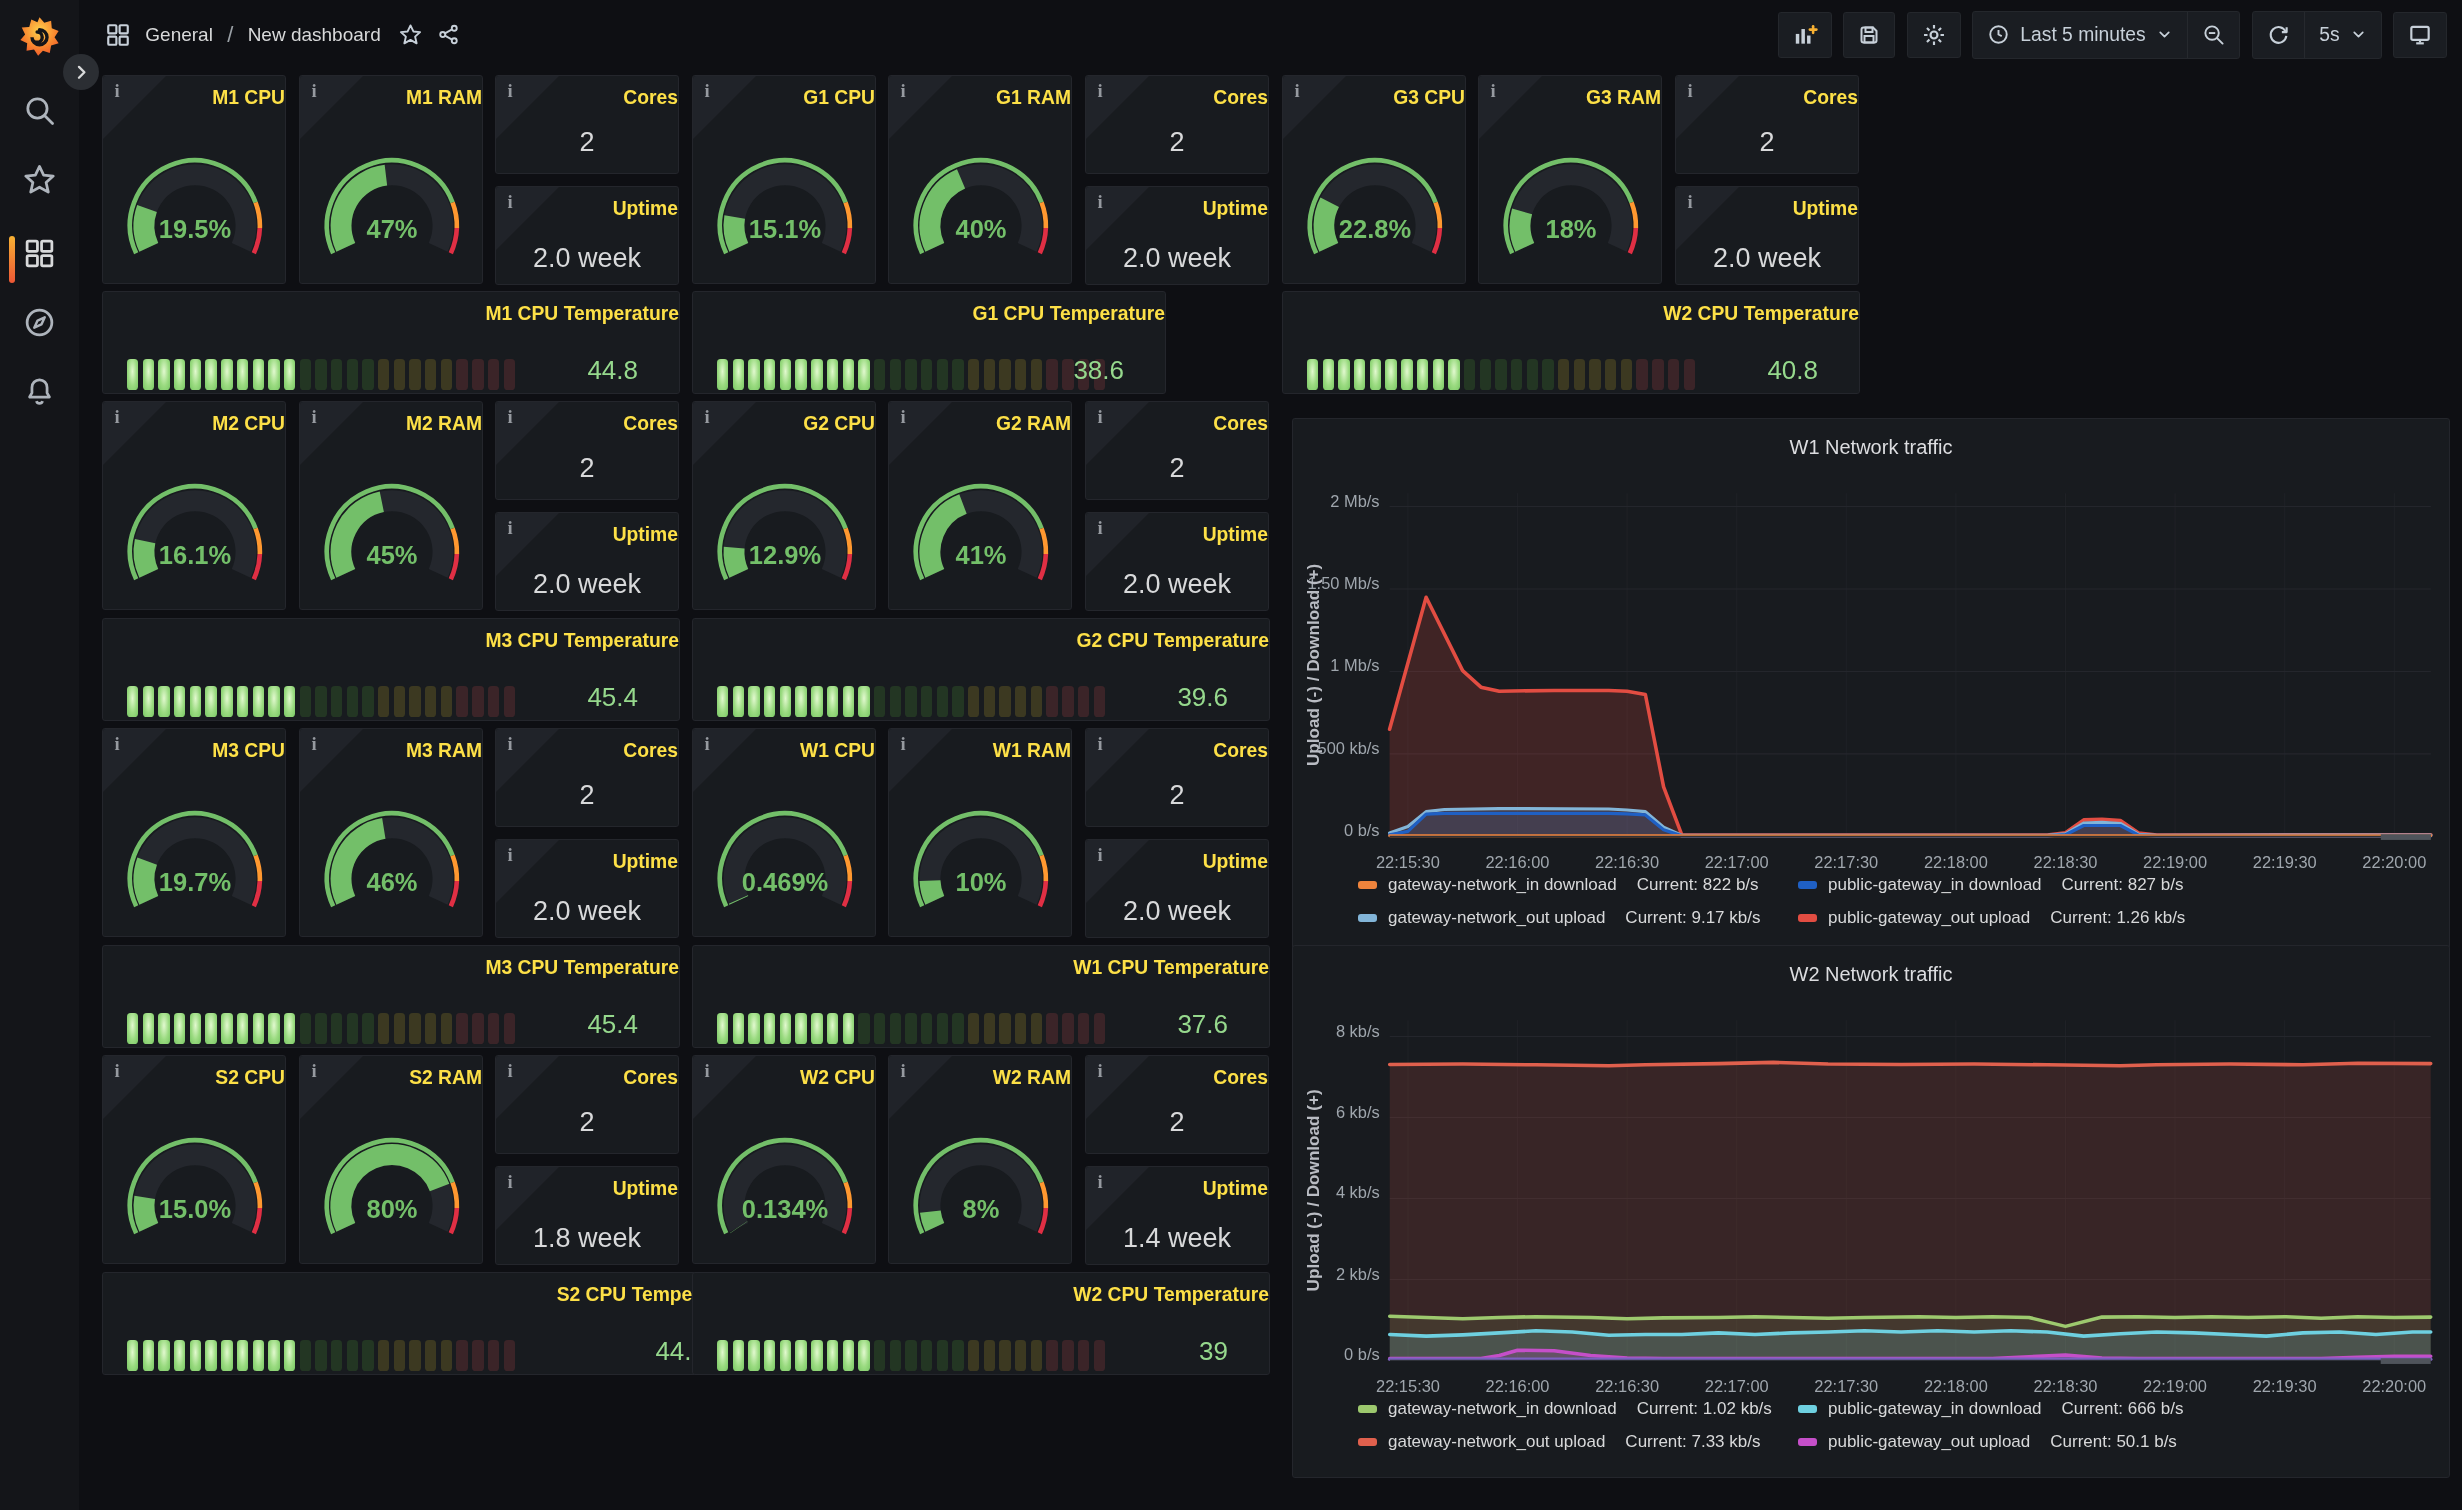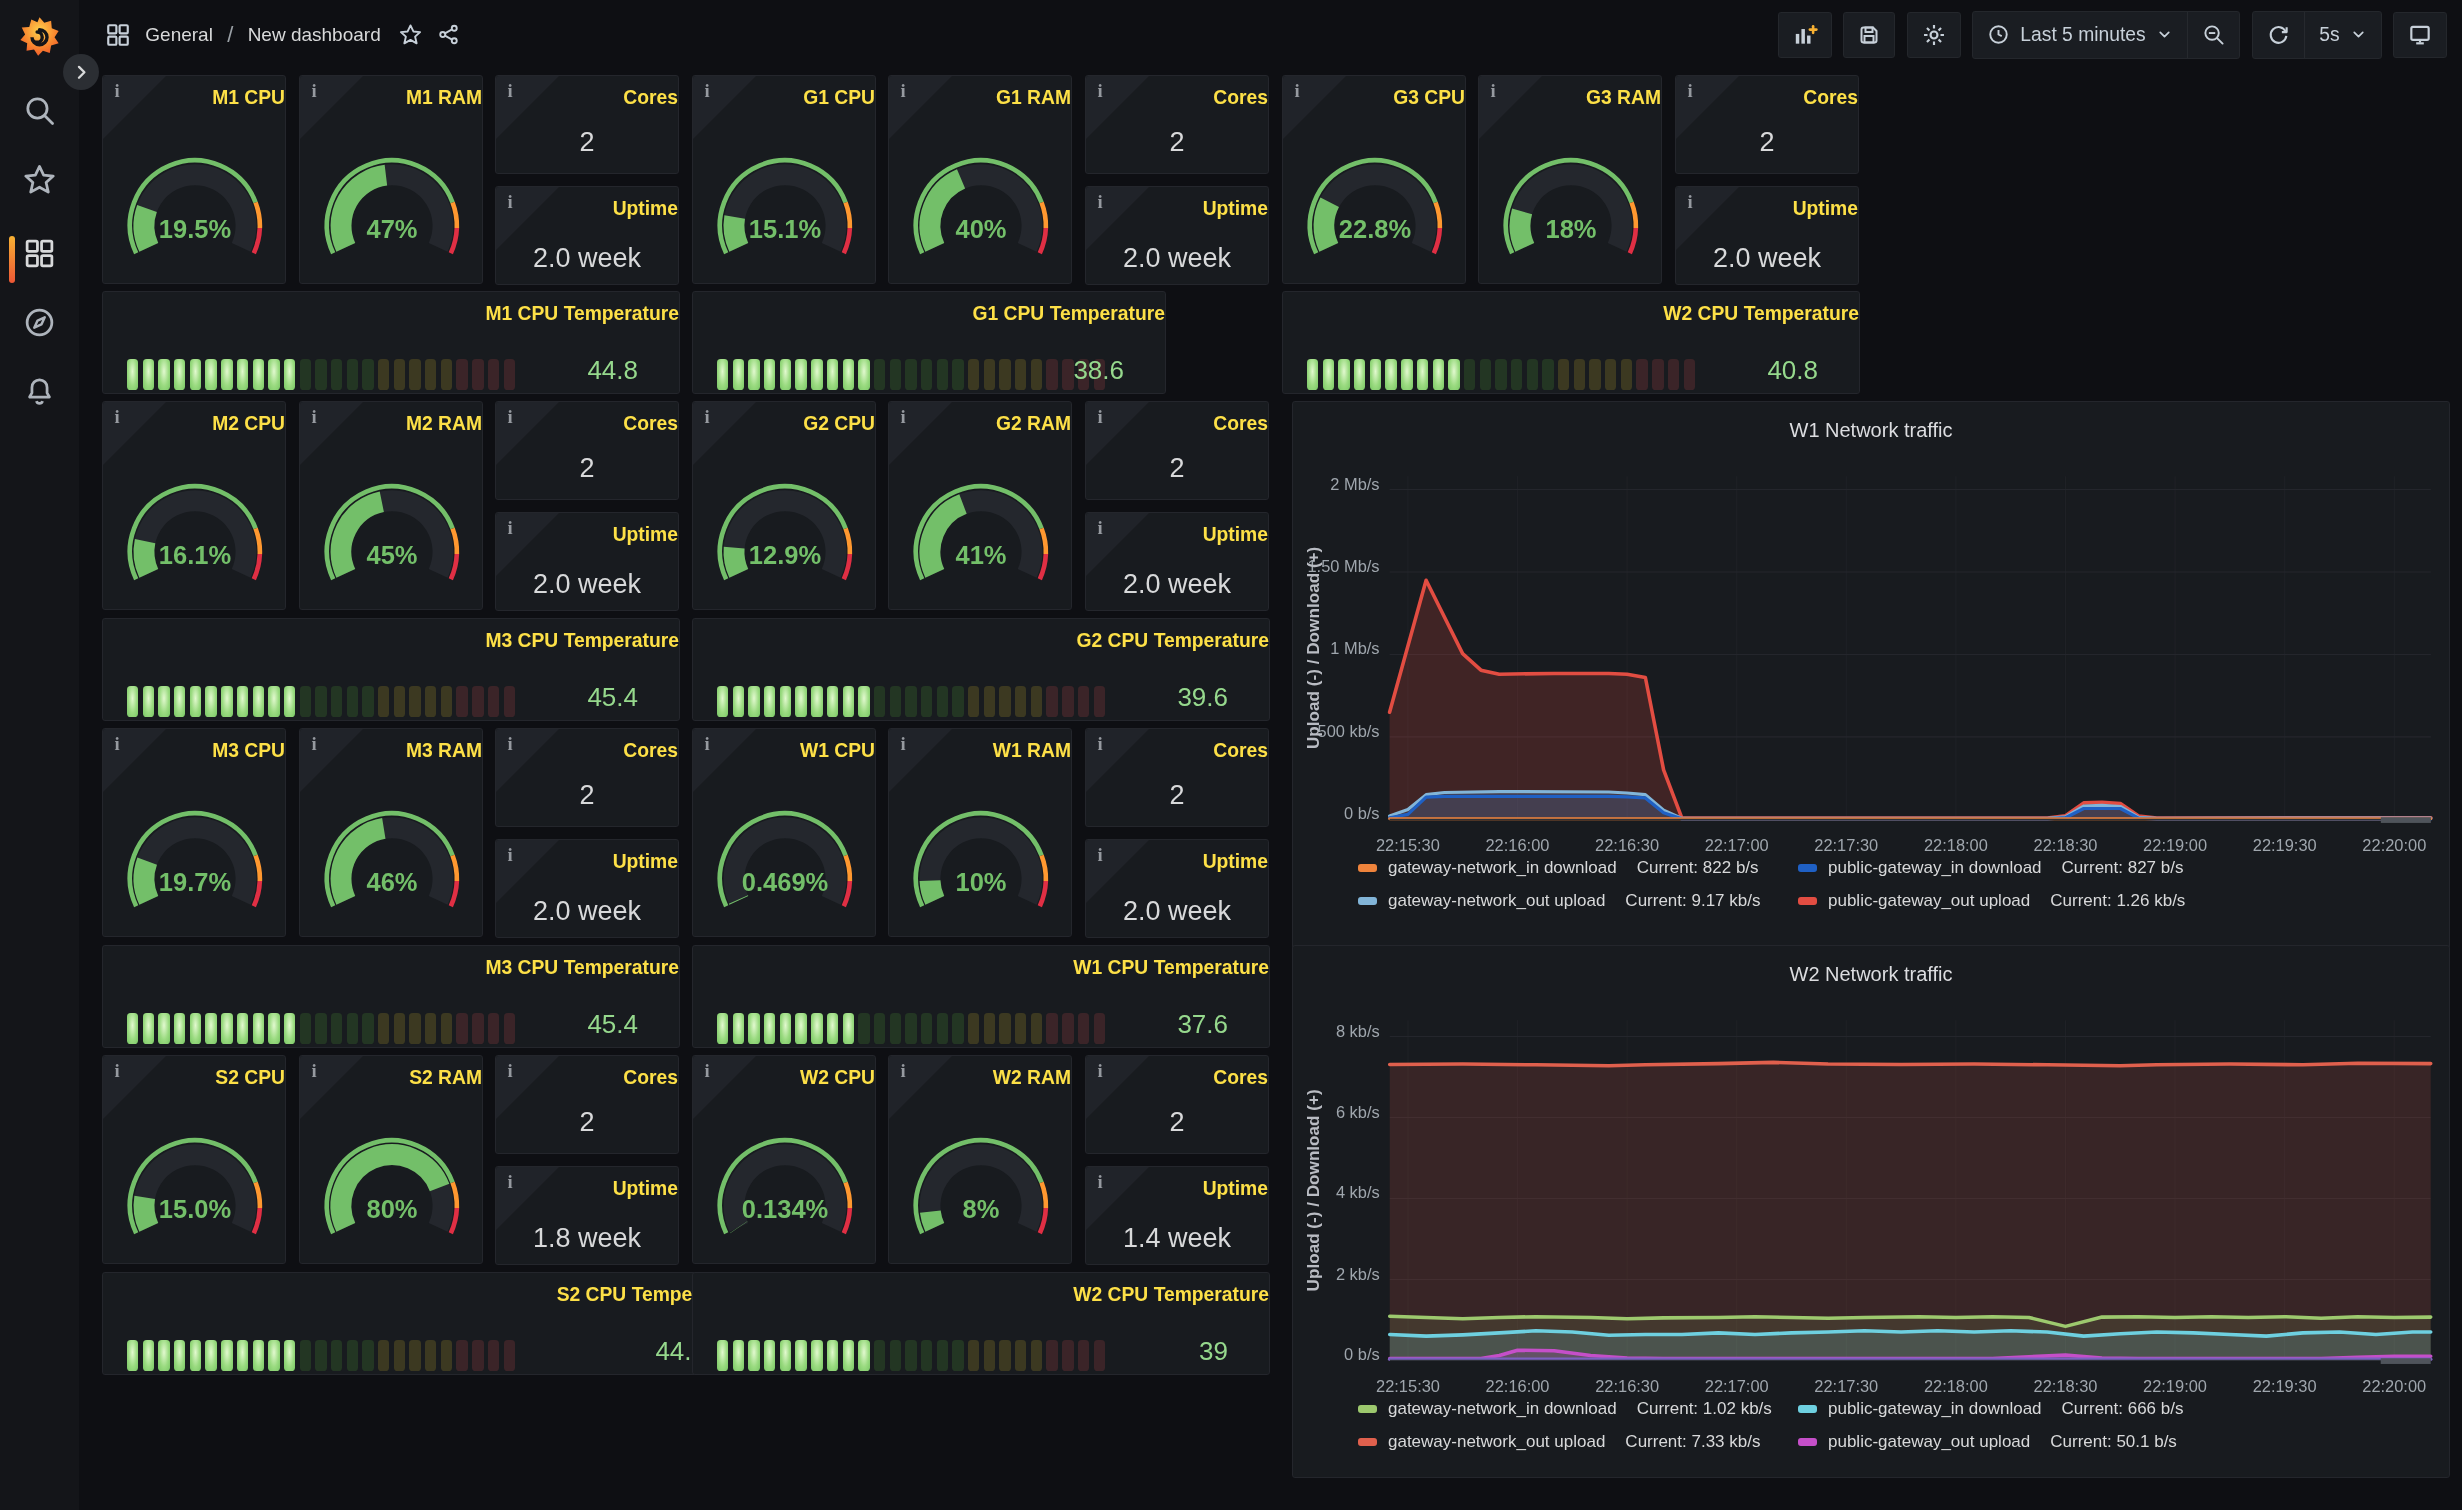--- a/index.html
+++ b/index.html
@@ -859,21 +859,21 @@
           <div class="led o"></div>
           <div class="led o"></div>
           <div class="led o"></div>
           <div class="led r"></div>
           <div class="led r"></div>
           <div class="led r"></div>
           <div class="led r"></div>
         </div>
         <div class="tval">39</div>
       </div>
-      <div class="panel" style="left:1190px;top:326px;width:1158px;height:676px">
+      <div class="panel" style="left:1190px;top:343px;width:1158px;height:676px">
         <div class="chart-title">W1 Network traffic</div>
         <svg width="1158" height="536" style="position: absolute; left: 0px; top: 0px;" viewBox="0 0 1620 750">
           <line x1="160.6" y1="104" x2="160.6" y2="584" stroke="#1f2126" stroke-width="1.5"></line>
           <text x="160.6" y="628" text-anchor="middle" font-size="23" fill="#9fa6ad">22:15:30</text>
           <line x1="313.9" y1="104" x2="313.9" y2="584" stroke="#1f2126" stroke-width="1.5"></line>
           <text x="313.9" y="628" text-anchor="middle" font-size="23" fill="#9fa6ad">22:16:00</text>
           <line x1="467.3" y1="104" x2="467.3" y2="584" stroke="#1f2126" stroke-width="1.5"></line>
           <text x="467.3" y="628" text-anchor="middle" font-size="23" fill="#9fa6ad">22:16:30</text>
           <line x1="620.7" y1="104" x2="620.7" y2="584" stroke="#1f2126" stroke-width="1.5"></line>
           <text x="620.7" y="628" text-anchor="middle" font-size="23" fill="#9fa6ad">22:17:00</text>

